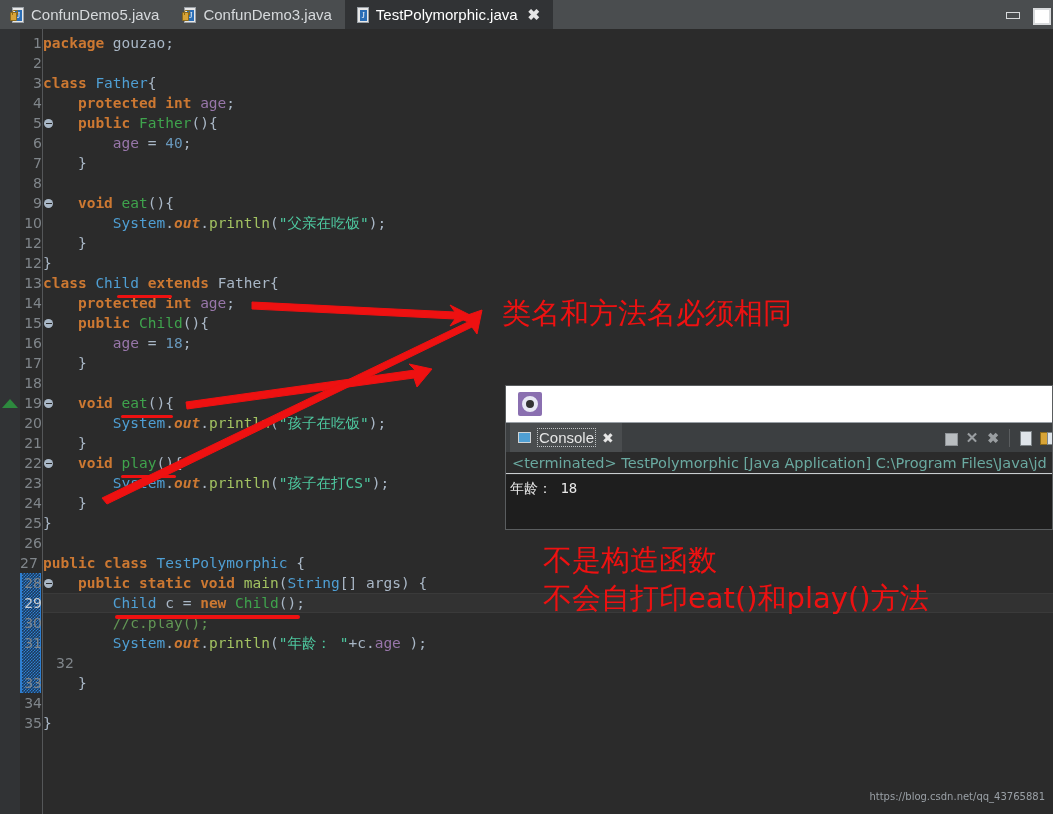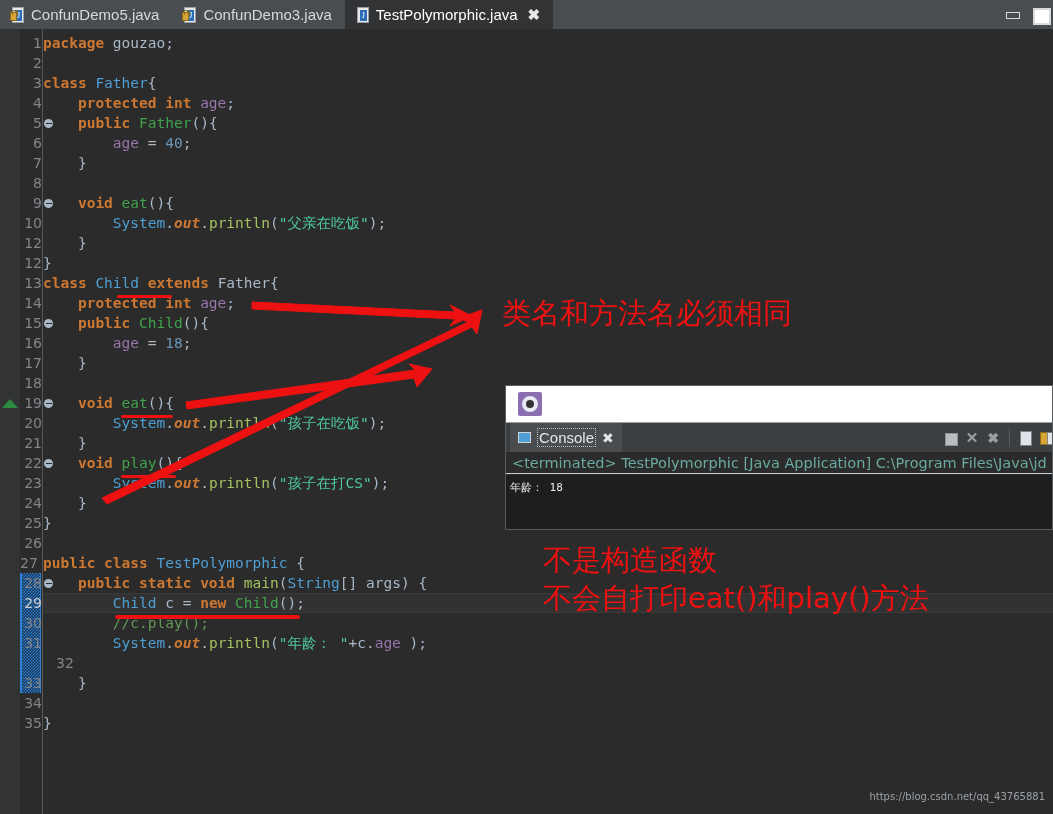--- a/index.html
+++ b/index.html
@@ -226,21 +226,21 @@
   }
   .cp-status{
     position:absolute; left:0; top:66px; width:548px; height:22px;
     background:#2b2b2b; color:#6aa9a0; font-size:14.5px;
     line-height:22px; padding-left:6px; white-space:nowrap; overflow:hidden;
     border-bottom:1px solid #c9cdd0;
     font-family:"DejaVu Sans","Liberation Sans", sans-serif;
   }
   .cp-out{
     position:absolute; left:0; top:89px; width:548px; height:55px;
-    background:#1e1e1e; color:#e8e8e8; font-size:11px;
+    background:#1e1e1e; color:#e8e8e8; font-size:14px;
     line-height:22px; padding:2px 0 0 4px; white-space:pre;
     font-family:"DejaVu Sans Mono","Liberation Mono", monospace;
   }
 
   
   .watermark{
     position:absolute; right:8px; bottom:12px;
     color:#9aa0a6; font-size:10px;
     font-family:"DejaVu Sans","Liberation Sans", sans-serif;
   }

